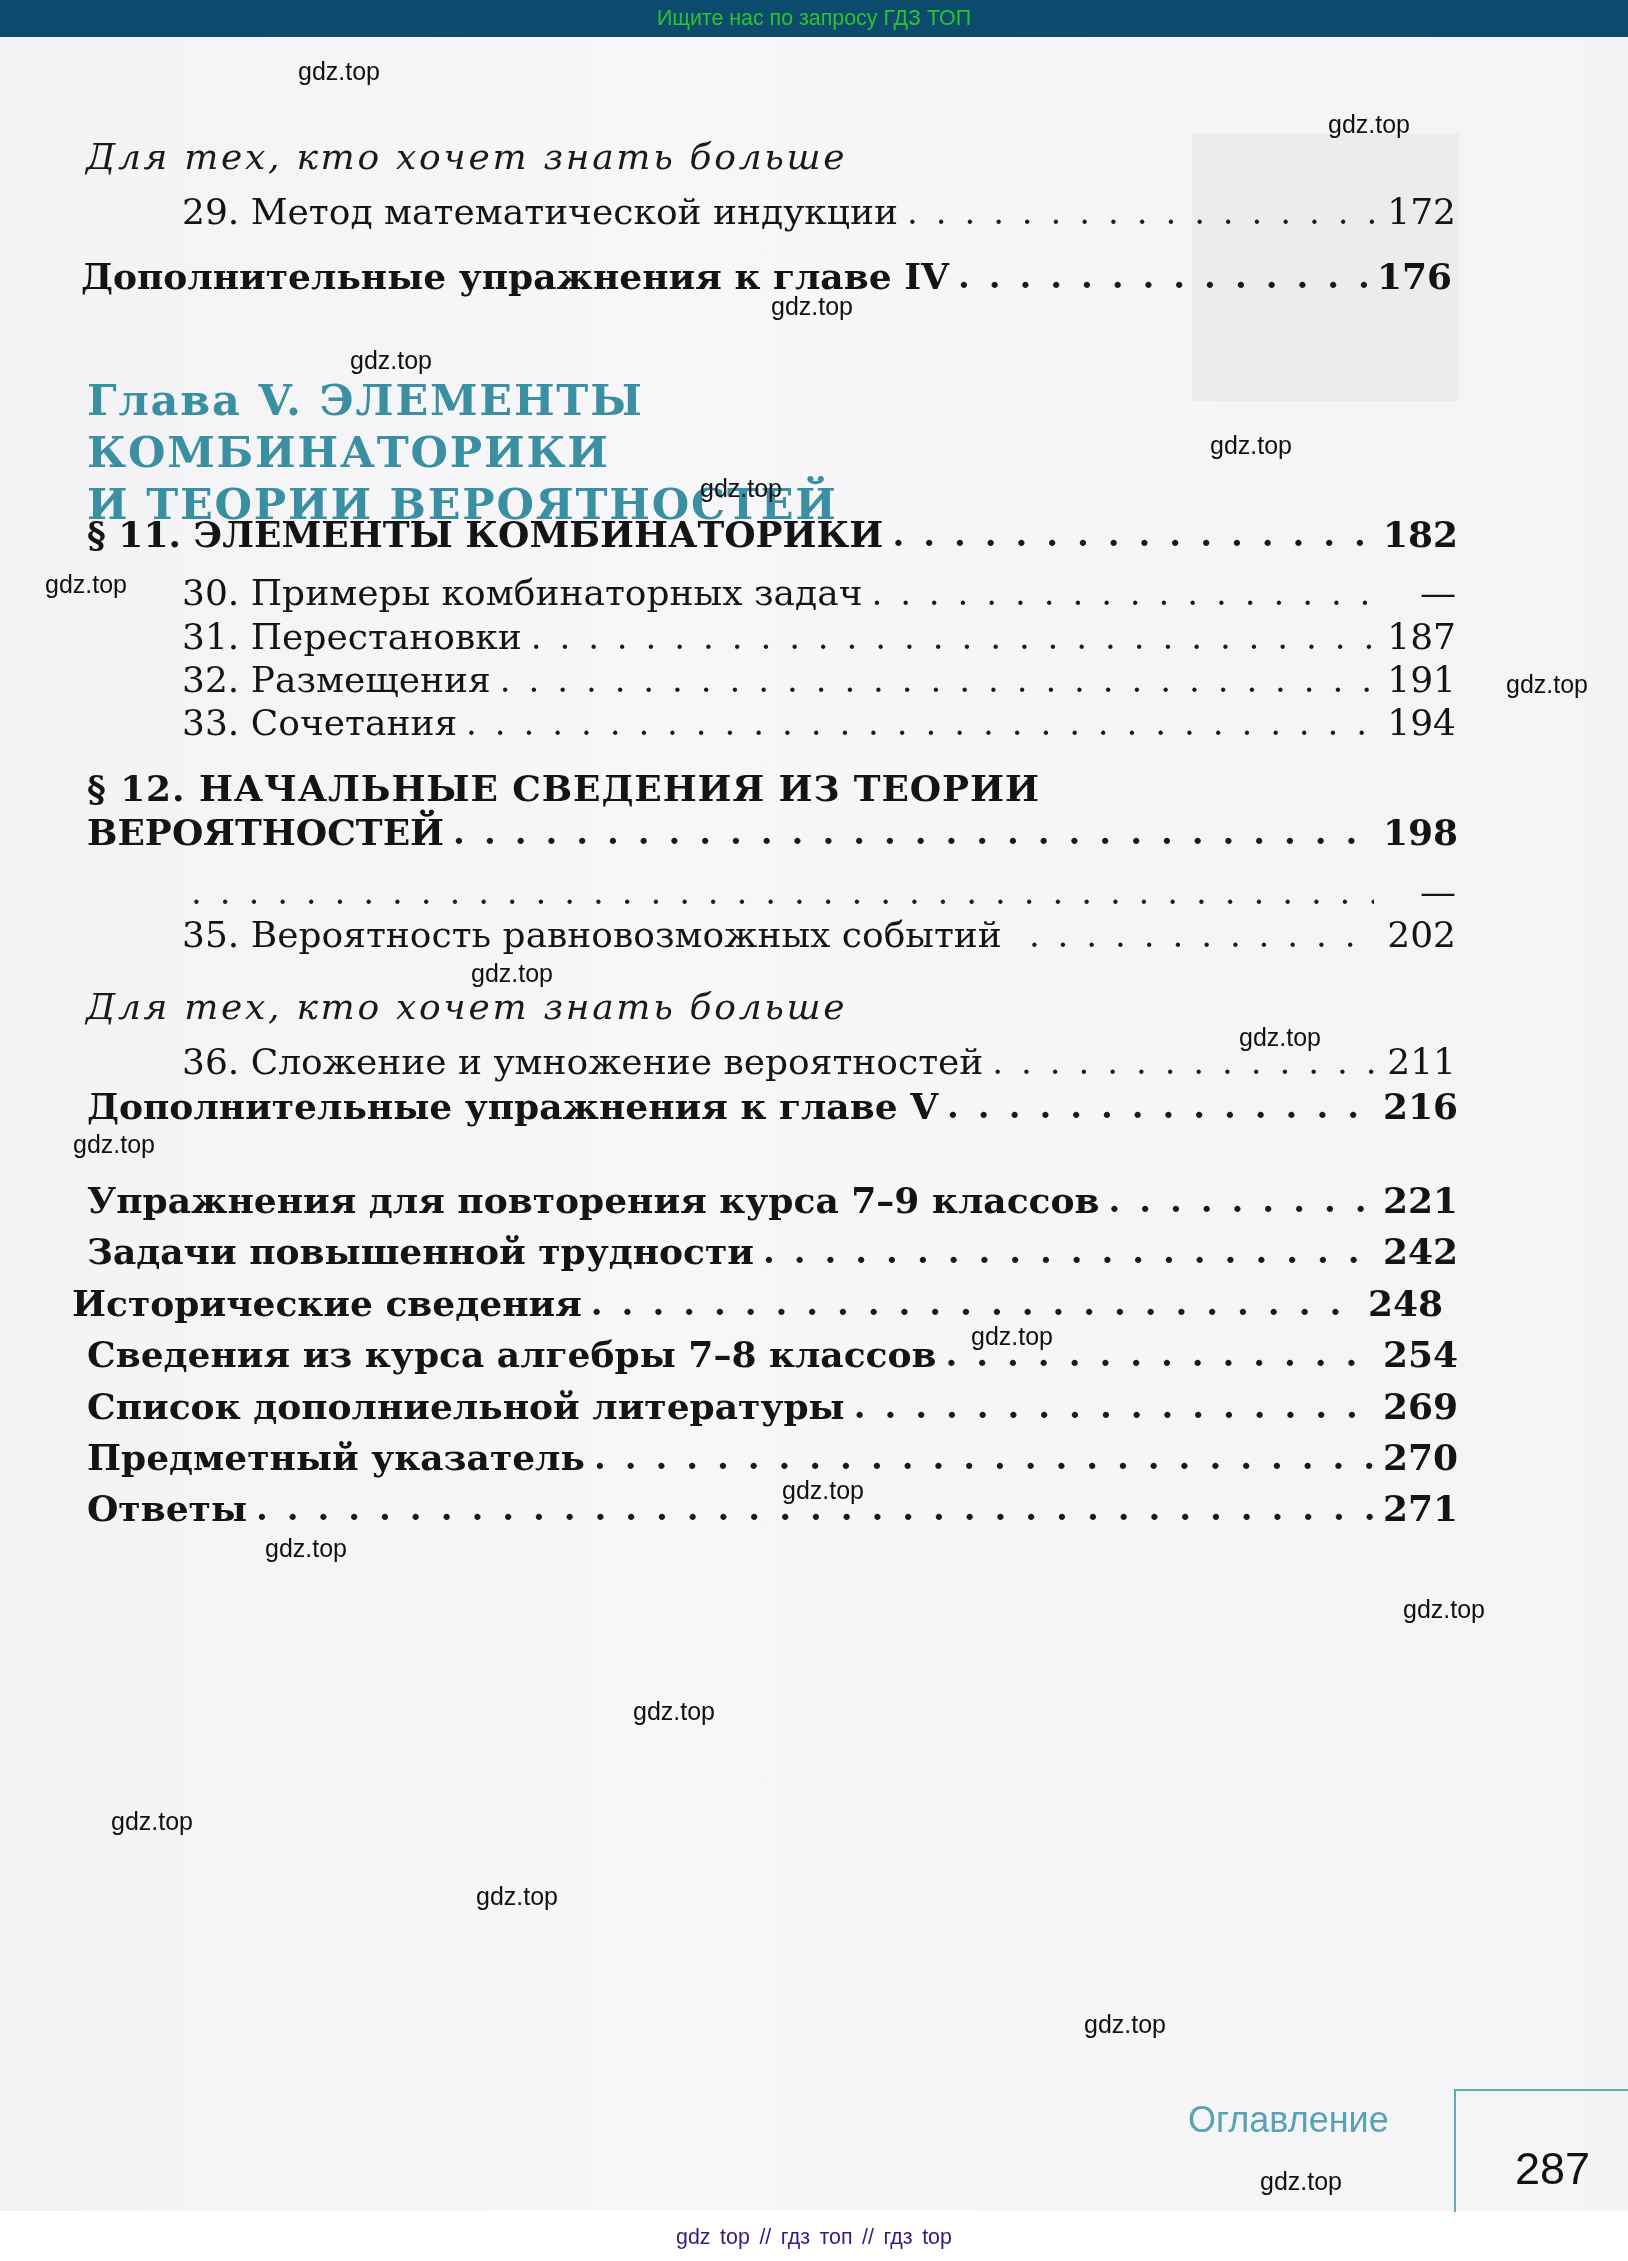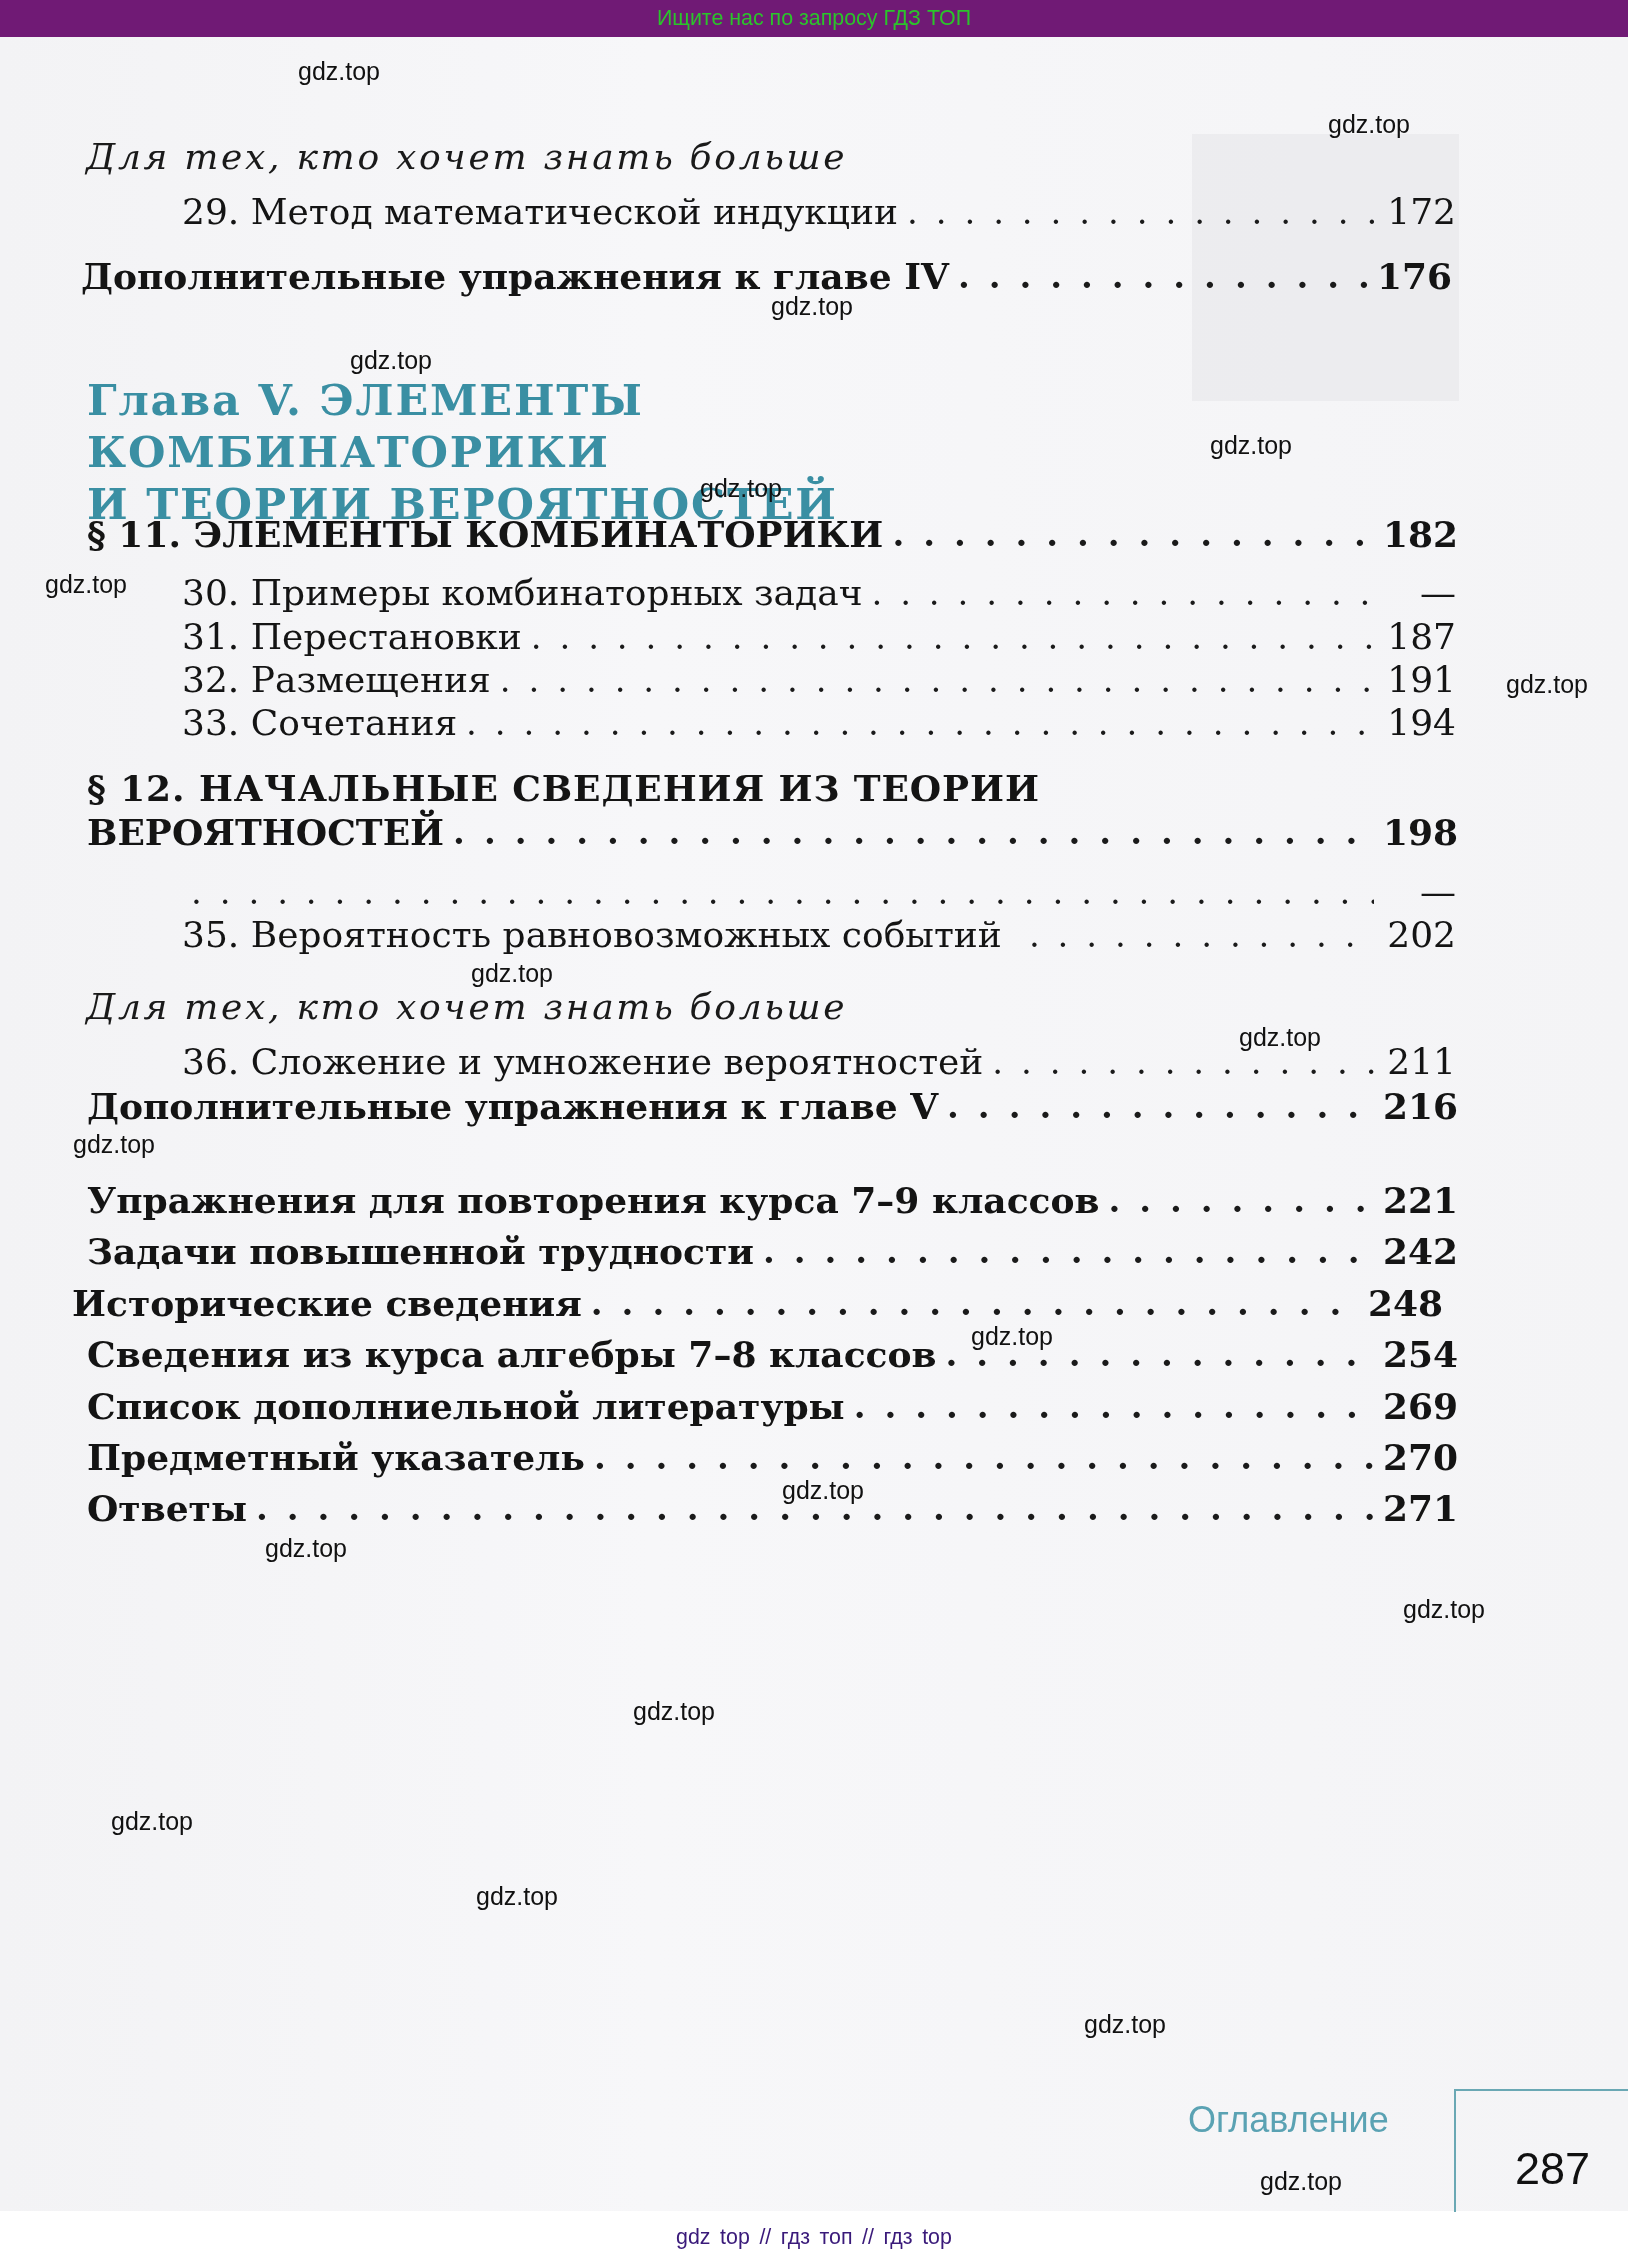--- a/index.html
+++ b/index.html
@@ -1,21 +1,21 @@
 <!DOCTYPE html>
 <html style="font-size:14.3px"><head>
   <meta charset="utf-8">
   <style>
     * { box-sizing: border-box; margin: 0; padding: 0; }
     html, body { width: 1628px; height: 2262px; background: #ffffff; overflow: hidden; }
     body { position: relative; font-family: "DejaVu Serif", serif; color: #141414; }
 
     .top-banner {
       position: absolute; left: 0; top: 0; width: 1628px; height: 37px;
-      background: #701a75; text-align: center;
+      background: #0c4a6e; text-align: center;
       font-family: "Liberation Sans", sans-serif; font-size: 21.4px; color: #2bc42b;
       line-height: 36px;
     }
     .page {
       position: absolute; left: 0; top: 37px; width: 1628px; height: 2174px;
       background: linear-gradient(90deg, #f3f3f5 0%, #f7f7f9 40%, #f4f4f6 100%);
     }
     .bottom-banner {
       position: absolute; left: 0; top: 2212px; width: 1628px; height: 50px;
       background: #ffffff; text-align: center;

